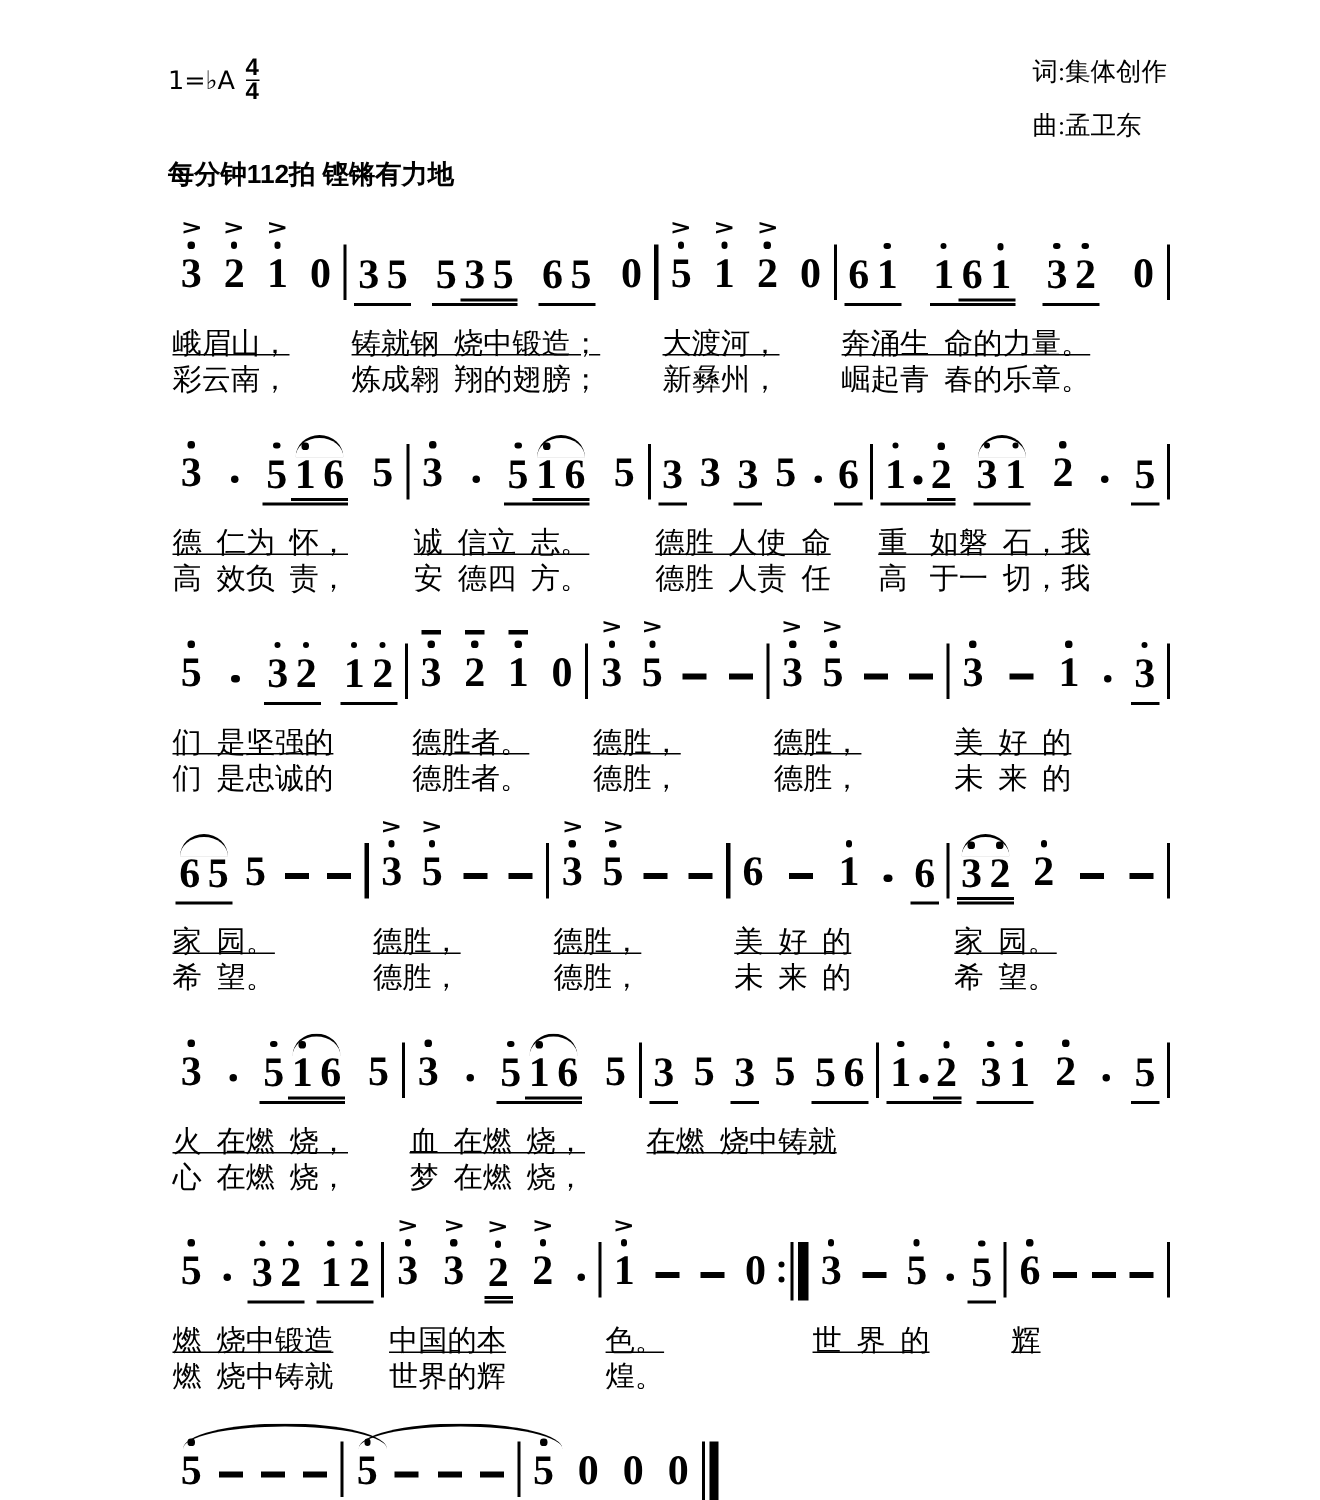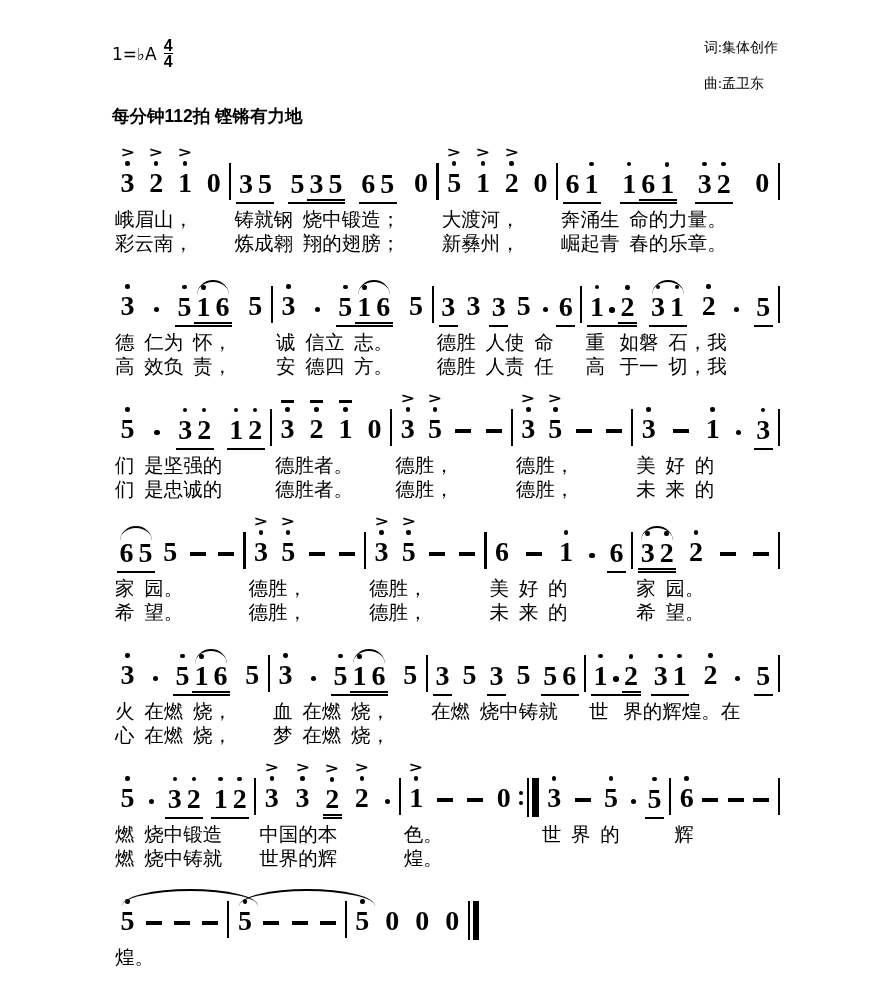--- a/index.html
+++ b/index.html
@@ -11,33 +11,33 @@
   .title{text-align:center;font-family:"Liberation Sans",sans-serif;
          font-weight:bold;font-size:46px;letter-spacing:7px;
          color:#868686;margin:6px 0 14px 0;line-height:52px;}
   .meta-row{display:flex;justify-content:space-between;align-items:flex-start;}
   .key-sig{display:flex;align-items:center;gap:7px;margin-top:8px;
            font-family:"DejaVu Sans",sans-serif;font-size:17px;}
   .ts{display:inline-flex;flex-direction:column;align-items:center;
       font-weight:bold;font-size:16px;line-height:15px;
       font-family:"Liberation Sans",sans-serif;}
   .ts .tnum+ .tnum{border-top:1.5px solid #000;}
-  .credits{font-size:14px;line-height:36px;margin-right:2px;}
+  .credits{font-size:17px;line-height:36px;margin-right:2px;}
   .tempo{font-family:"Liberation Sans",sans-serif;font-weight:bold;
          font-size:17.5px;margin:2px 0 16px 0;}
 
   
   .score-line{display:flex;align-items:flex-start;margin-bottom:12px;}
   .score-line.narrow{width:55%;}
   .measure-col{display:flex;flex-direction:column;min-width:0;flex-basis:0;}
   .mrow{display:flex;align-items:flex-end;justify-content:space-between;
         position:relative;min-height:54px;padding:0 5px;}
   .lyr{font-size:19.5px;line-height:23.5px;white-space:pre;
        padding-left:3px;font-family:"Liberation Serif",serif;}
-  .mrow + .lyr{margin-top:10px;}
+  .mrow + .lyr{margin-top:20px;text-decoration:underline;}
 
   .note{display:inline-flex;flex-direction:column;align-items:center;min-width:21px;}
   .nmark{height:15px;display:flex;align-items:flex-end;justify-content:center;}
   .acc-glyph{font-family:"DejaVu Sans",sans-serif;font-weight:bold;font-size:14px;
              line-height:14px;transform:scale(1.25,0.95);transform-origin:center bottom;}
   .ten-bar{width:13px;height:3.5px;background:#000;margin-bottom:2px;}
   .ndot{height:9px;display:flex;align-items:center;justify-content:center;}
   .ndot.on::before{content:"";width:4.5px;height:4.5px;background:#000;border-radius:50%;}
   .ndigit{font-family:"Liberation Serif",serif;font-weight:bold;
           font-size:28px;line-height:30px;}
@@ -862,21 +862,20 @@
             </span>
             <span class="augdot"></span>
             <span class="grp">
               <span class="note">
                 <span class="nmark"></span>
                 <span class="ndot"></span>
                 <span class="ndigit">5</span>
               </span>
             </span>
           </div>
-          <div class="lyr">世   界的辉煌。在</div>
         </div>
         <div class="bar"></div>
       </div>
       <div class="score-line">
         <div class="measure-col" style="flex-grow: 6;">
           <div class="mrow">
             <span class="note">
               <span class="nmark"></span>
               <span class="ndot on"></span>
               <span class="ndigit">5</span>

